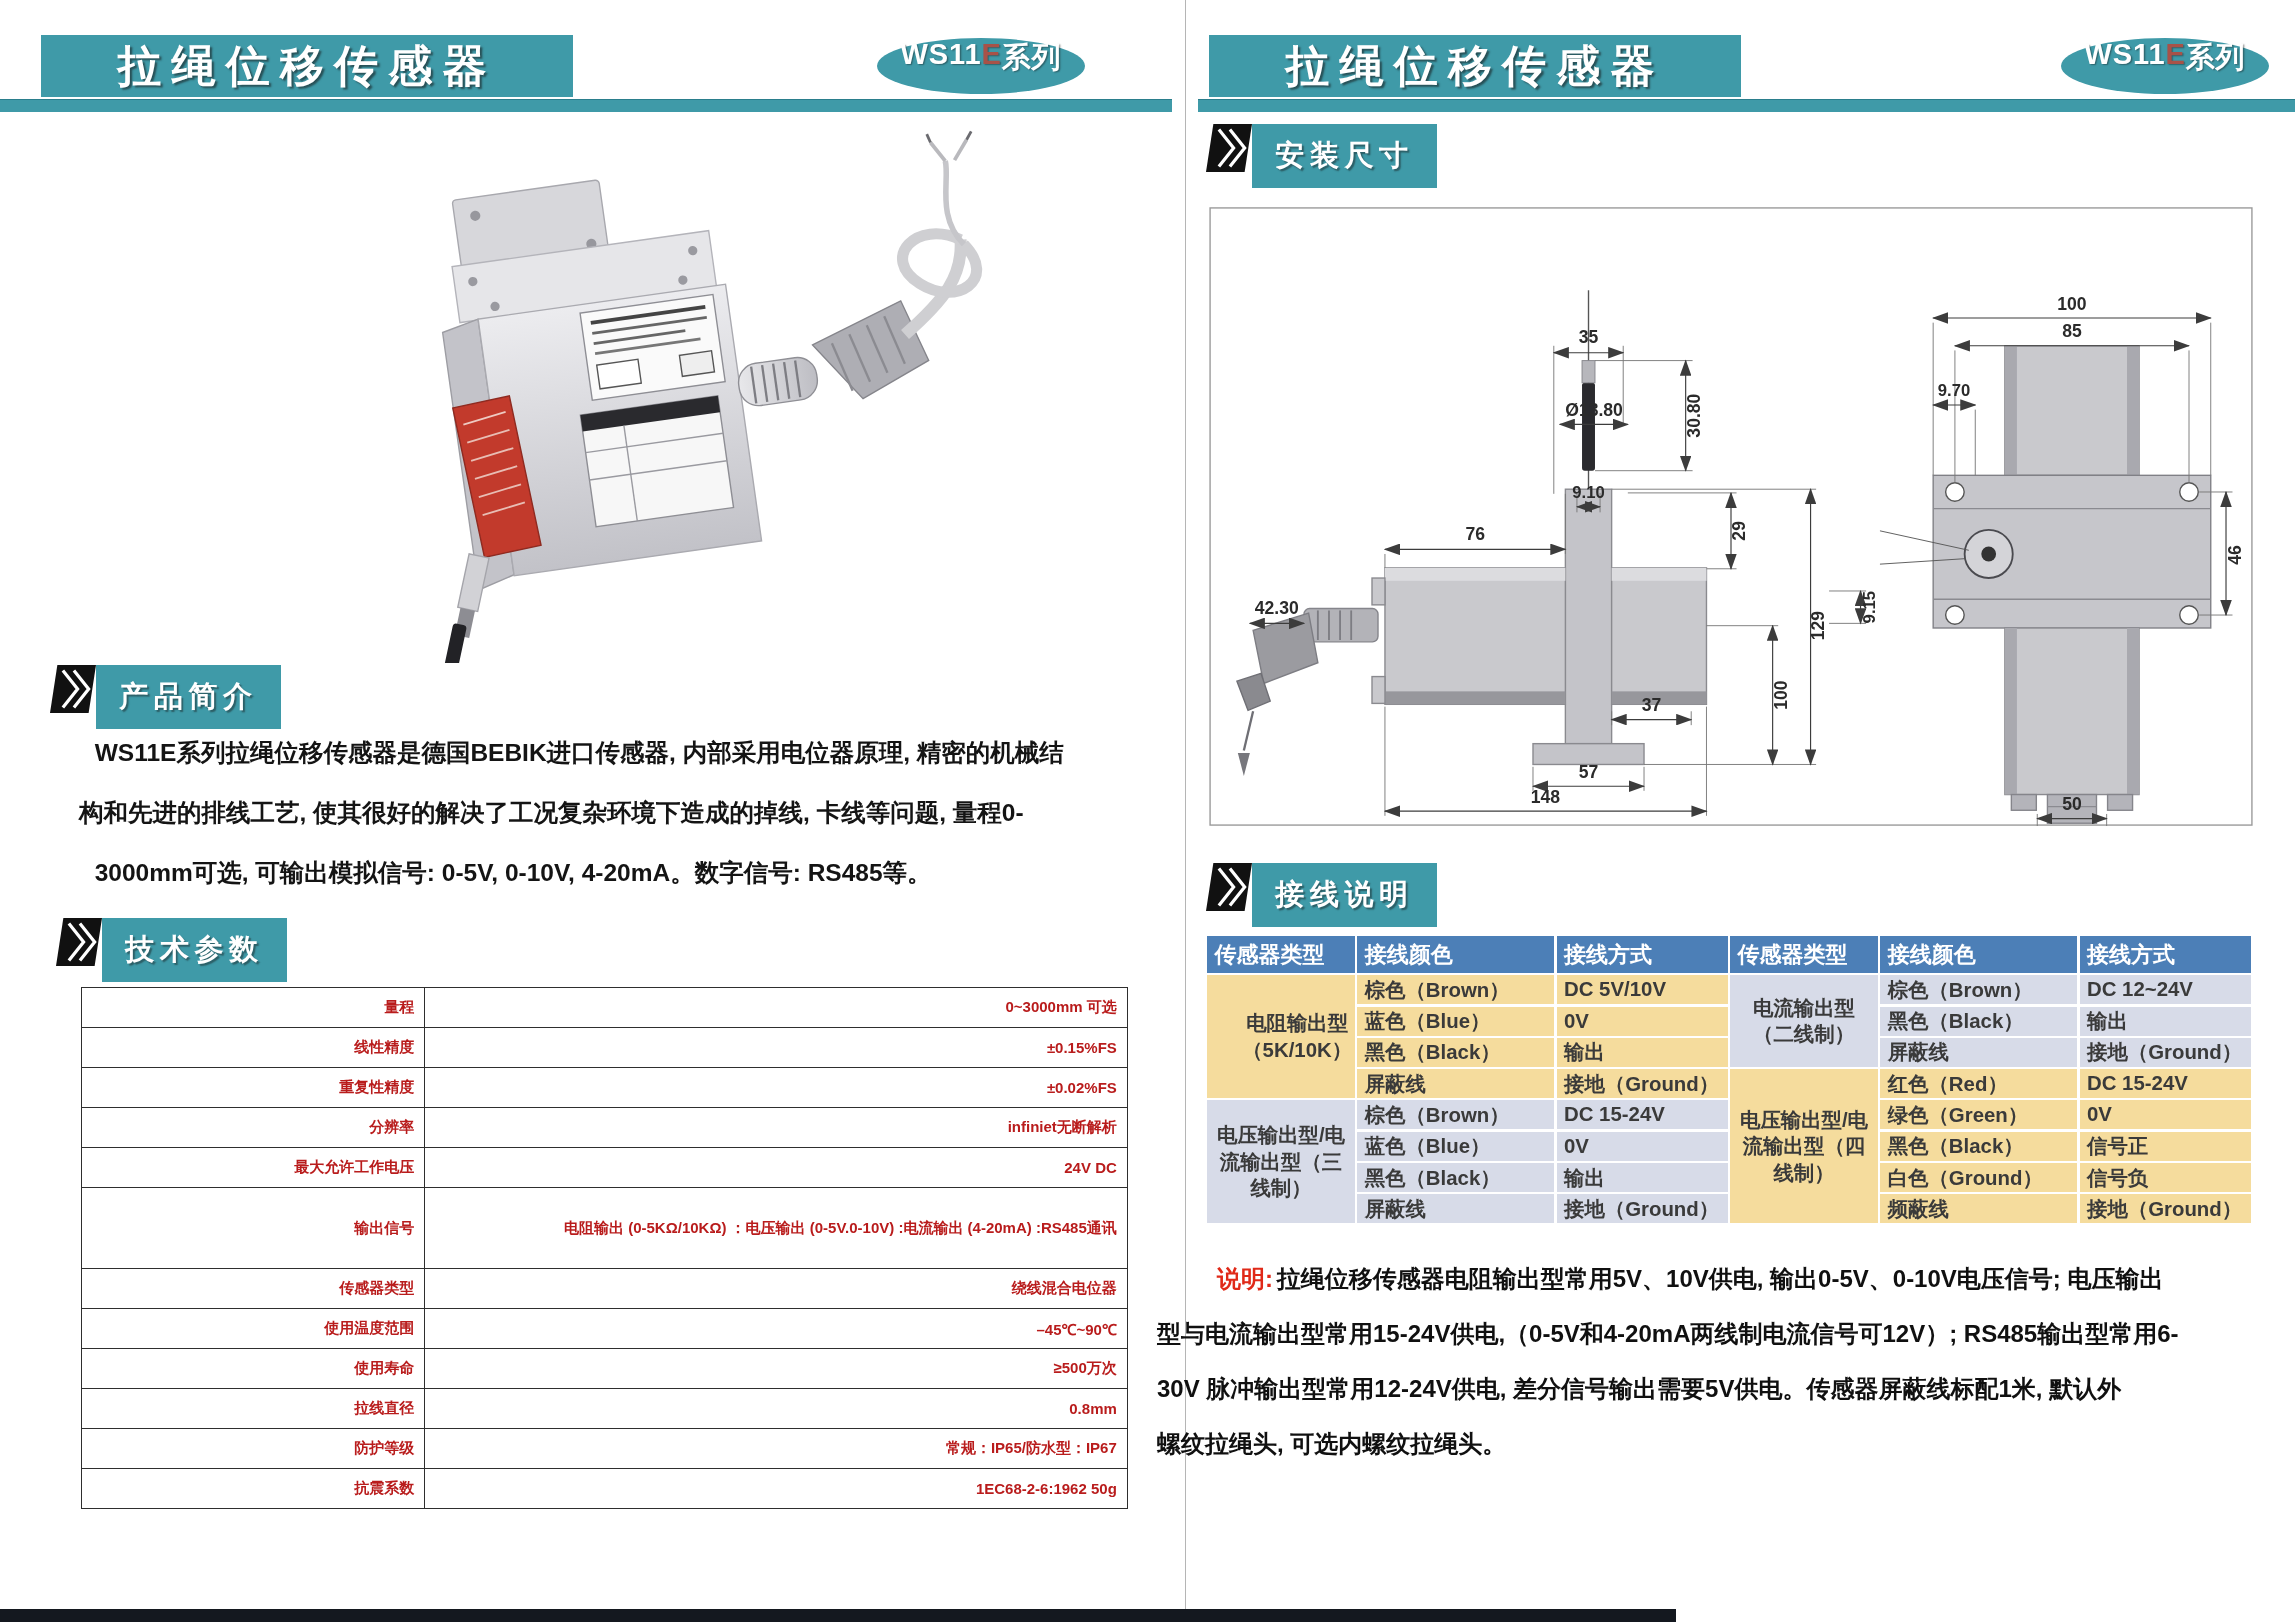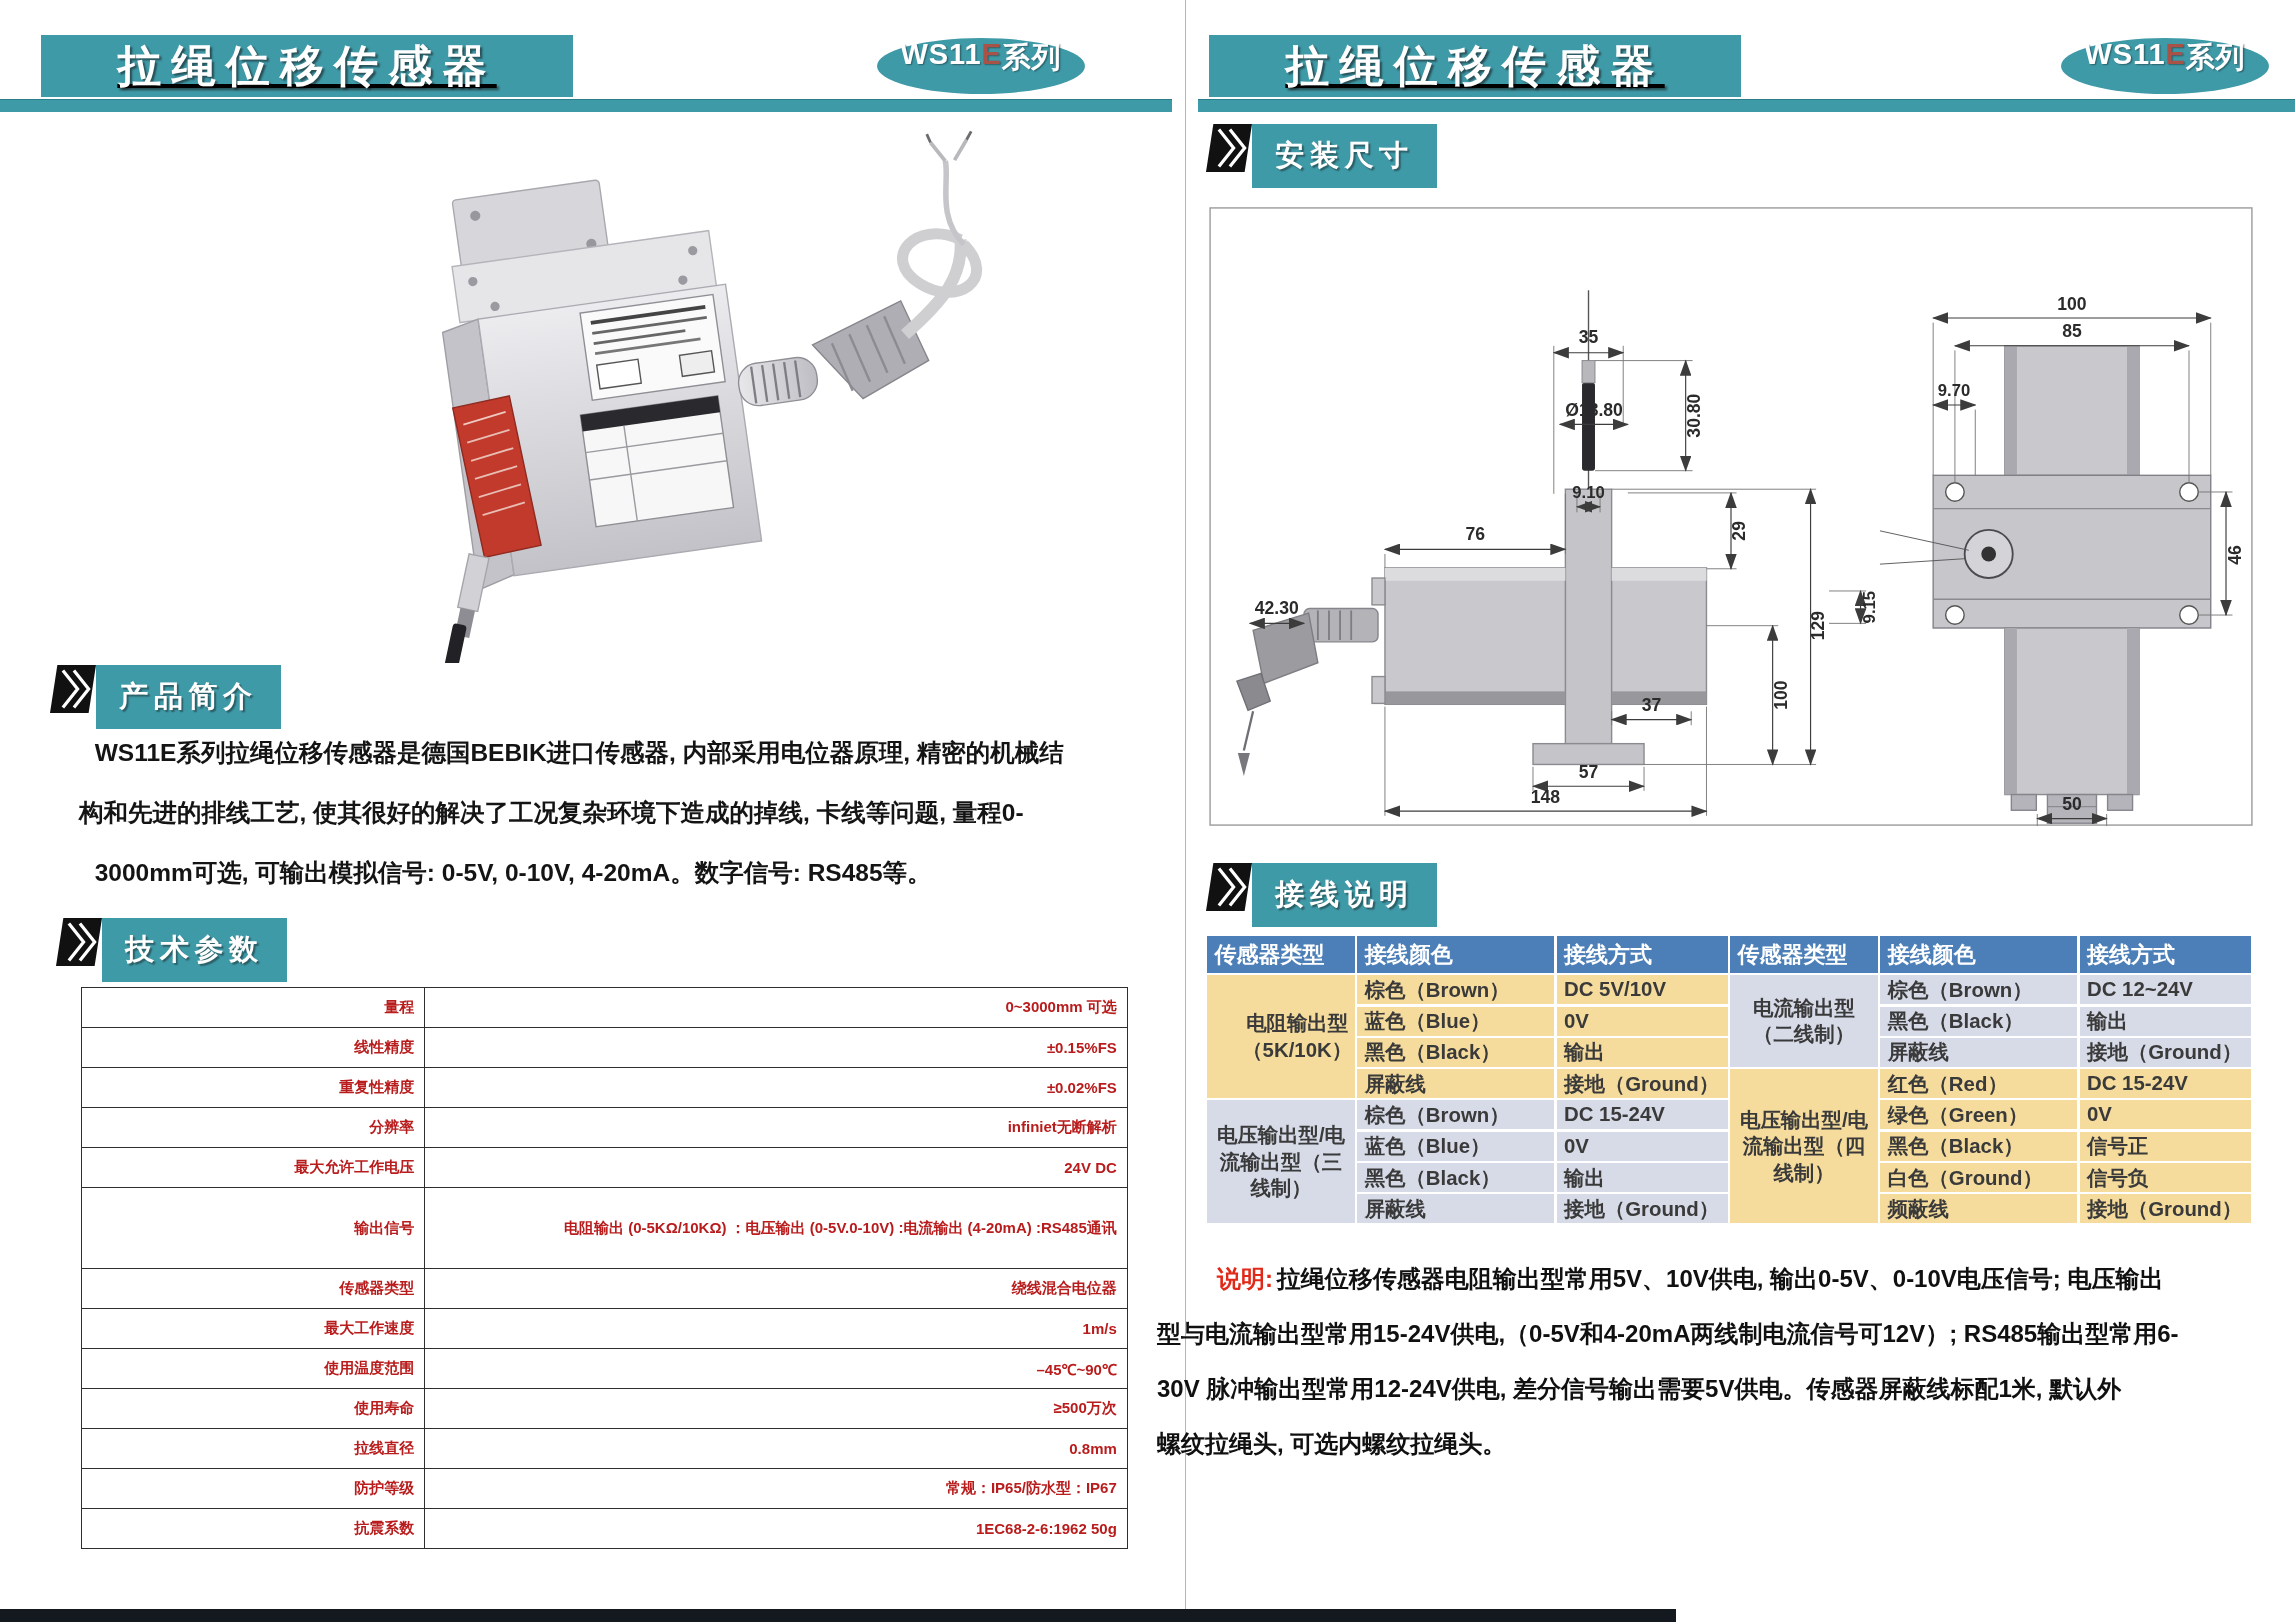--- a/index.html
+++ b/index.html
@@ -4,21 +4,21 @@
 <style>
   html,body{margin:0;padding:0;}
   body{
     width:2295px;height:1623px;position:relative;background:#ffffff;
     font-family:"Liberation Sans",sans-serif;overflow:hidden;
   }
   .abs{position:absolute;}
   
   .banner{
     position:absolute;height:62px;background:#3f9aa8;
-    display:flex;align-items:center;justify-content:center;text-decoration:underline;
+    display:flex;align-items:center;justify-content:center;
   }
   .banner span{
     font-family:"DejaVu Serif",serif;font-weight:700;font-size:44px;color:#ffffff;
     letter-spacing:10.2px;text-shadow:2.3px 2.3px 1.9px rgba(20,20,20,.55);white-space:nowrap;
   }
   .badge{
     position:absolute;width:208px;height:56px;background:#3f9aa8;border-radius:50%;
     display:flex;align-items:flex-start;justify-content:center;
   }
   .badge span{
@@ -209,24 +209,20 @@
         </tr>
     <tr class="tall">
           <td class="l">输出信号</td>
           <td class="wrap">电阻输出 (0-5KΩ/10KΩ) ：电压输出 (0-5V.0-10V) :电流输出 (4-20mA) :RS485通讯</td>
         </tr>
     <tr>
           <td class="l">传感器类型</td>
           <td>绕线混合电位器</td>
         </tr>
     <tr>
-          <td class="l">最大工作速度</td>
-          <td>1m/s</td>
-        </tr>
-    <tr>
           <td class="l">使用温度范围</td>
           <td>–45℃~90℃</td>
         </tr>
     <tr>
           <td class="l">使用寿命</td>
           <td>≥500万次</td>
         </tr>
     <tr>
           <td class="l">拉线直径</td>
           <td>0.8mm</td>

